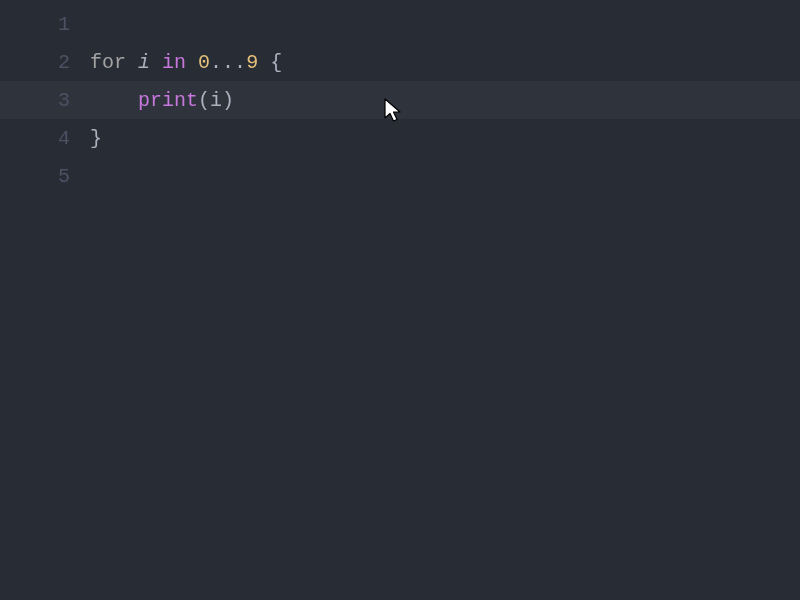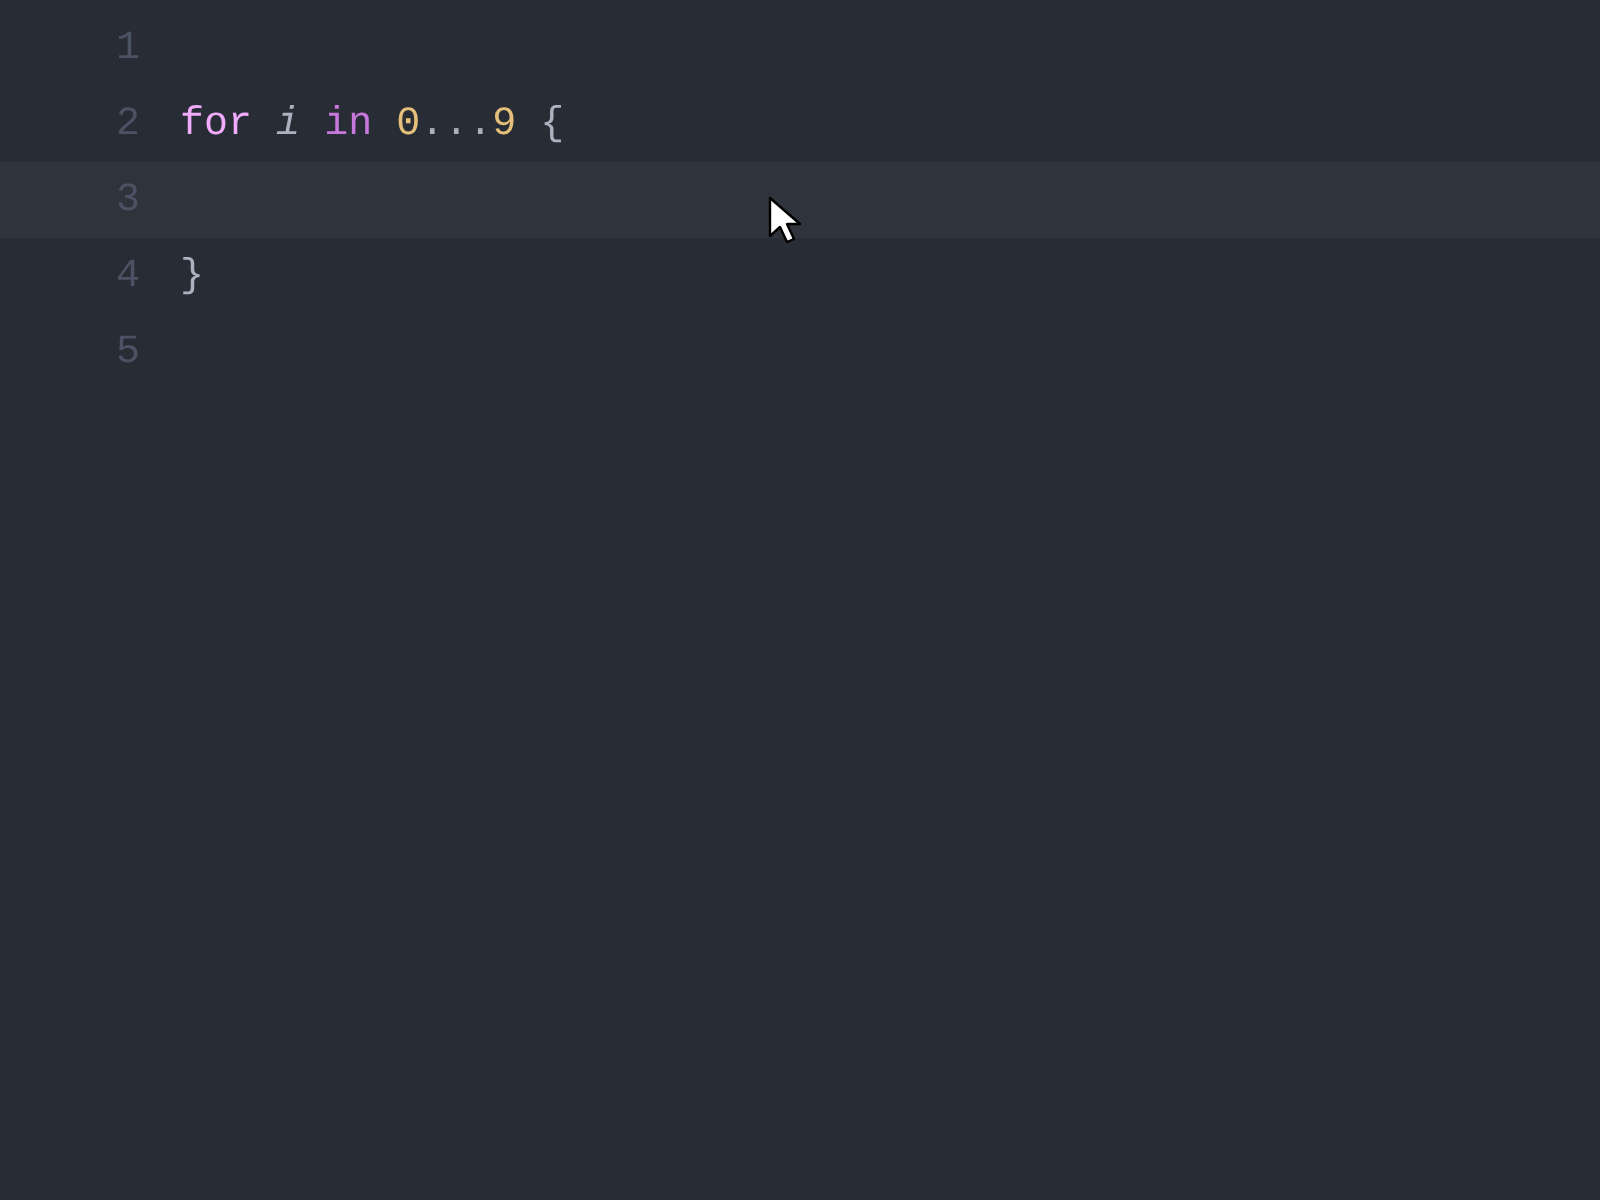--- a/index.html
+++ b/index.html
@@ -37,21 +37,21 @@
       color: #4b5263;
       flex-shrink: 0;
       font-weight: 400;
       user-select: none;
     }
     .code {
       white-space: pre;
       color: #abb2bf;
     }
     .tok-keyword {
-      color: #f0abfc;
+      color: #a3a3a3;
       font-weight: 500;
     }
     .tok-ident {
       color: #abb2bf;
       font-style: italic;
     }
     .tok-in {
       color: #c678dd;
       margin-top: 16px;
     }
@@ -81,20 +81,21 @@
 <div class="line">
       <div class="gutter">1</div>
       <div class="code"></div>
     </div>
     <div class="line">
       <div class="gutter">2</div>
       <div class="code"><span class="tok-keyword">for</span><span class="tok-punct"> </span><span class="tok-ident">i</span><span class="tok-punct"> </span><span class="tok-in">in</span><span class="tok-punct"> </span><span class="tok-number">0</span><span class="tok-punct">...</span><span class="tok-number">9</span><span class="tok-punct"> {</span></div>
     </div>
     <div class="line highlighted">
       <div class="gutter">3</div>
+      <div class="code"><span class="tok-punct">    </span><span class="tok-call">print</span><span class="tok-punct">(i)</span></div>
     </div>
     <div class="line">
       <div class="gutter">4</div>
       <div class="code"><span class="tok-punct">}</span></div>
     </div>
     <div class="line">
       <div class="gutter">5</div>
       <div class="code"></div>
     </div>
   </div>

